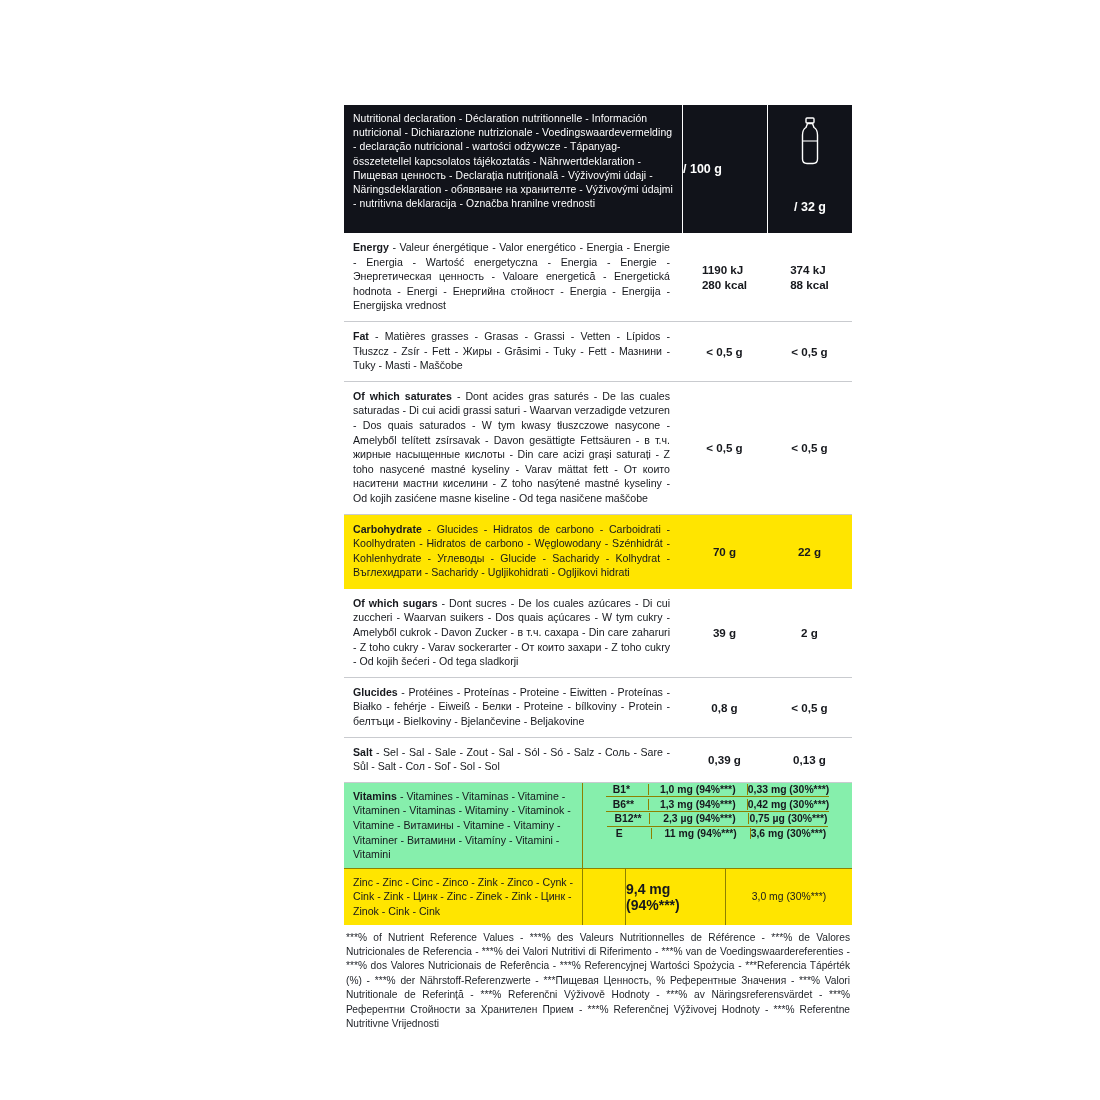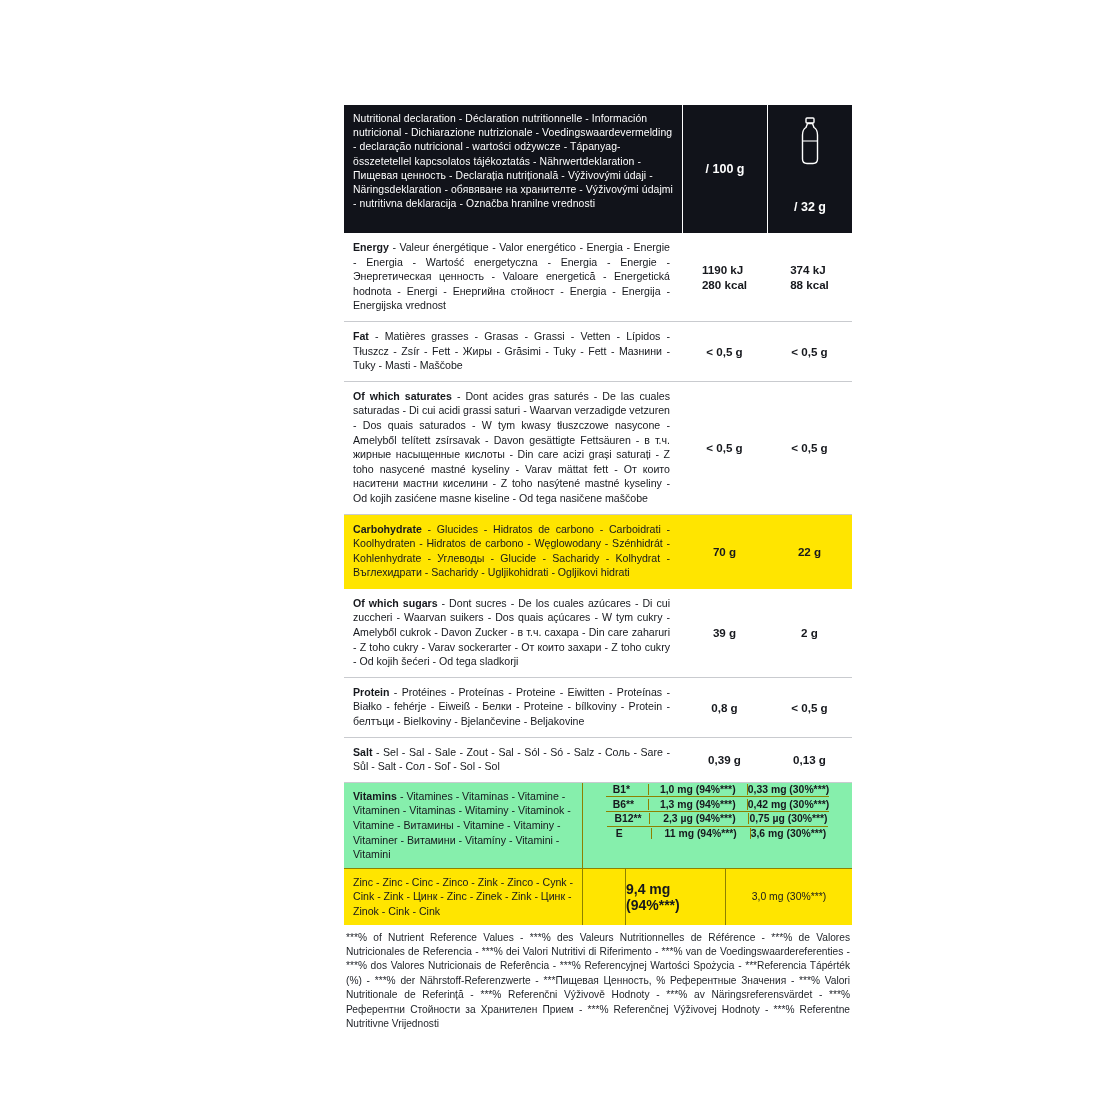--- a/index.html
+++ b/index.html
@@ -41,21 +41,20 @@
     font-size: 10.4px;
     line-height: 14.2px;
     letter-spacing: 0.1px;
     box-sizing: border-box;
   }
   .hdr-col {
     flex: 0 0 85px;
     border-left: 1px solid #ffffff;
     display: flex;
     align-items: center;
-    justify-content: center;
     font-size: 12.5px;
     font-weight: bold;
     box-sizing: border-box;
   }
   .hdr-col.with-icon {
     position: relative;
     flex-direction: column;
     justify-content: flex-end;
     padding-bottom: 19px;
   }
@@ -255,21 +254,21 @@
       <div class="cell-val">22 g</div>
     </div>
 
     <div class="row">
       <div class="cell-lang"><b>Of which sugars</b><span> - Dont sucres - De los cuales azúcares - Di cui zuccheri - Waarvan suikers - Dos quais açúcares - W tym cukry - Amelyből cukrok - Davon Zucker - в т.ч. сахара - Din care zaharuri - Z toho cukry - Varav sockerarter - От които захари - Z toho cukry - Od kojih šećeri - Od tega sladkorji</span></div>
       <div class="cell-val">39 g</div>
       <div class="cell-val">2 g</div>
     </div>
 
     <div class="row">
-      <div class="cell-lang"><b>Protein</b><span> - Protéines - Proteínas - Proteine - Eiwitten - Proteínas - Białko - fehérje - Eiweiß - Белки - Proteine - bílkoviny - Protein - белтъци - Bielkoviny - Bjelančevine - Beljakovine</span></div>
+      <div class="cell-lang"><b>Glucides</b><span> - Protéines - Proteínas - Proteine - Eiwitten - Proteínas - Białko - fehérje - Eiweiß - Белки - Proteine - bílkoviny - Protein - белтъци - Bielkoviny - Bjelančevine - Beljakovine</span></div>
       <div class="cell-val">0,8 g</div>
       <div class="cell-val">&lt; 0,5 g</div>
     </div>
 
     <div class="row">
       <div class="cell-lang"><b>Salt</b><span> - Sel - Sal - Sale - Zout - Sal - Sól - Só - Salz - Соль - Sare - Sůl - Salt - Сол - Soľ - Sol - Sol</span></div>
       <div class="cell-val">0,39 g</div>
       <div class="cell-val">0,13 g</div>
     </div>
 

